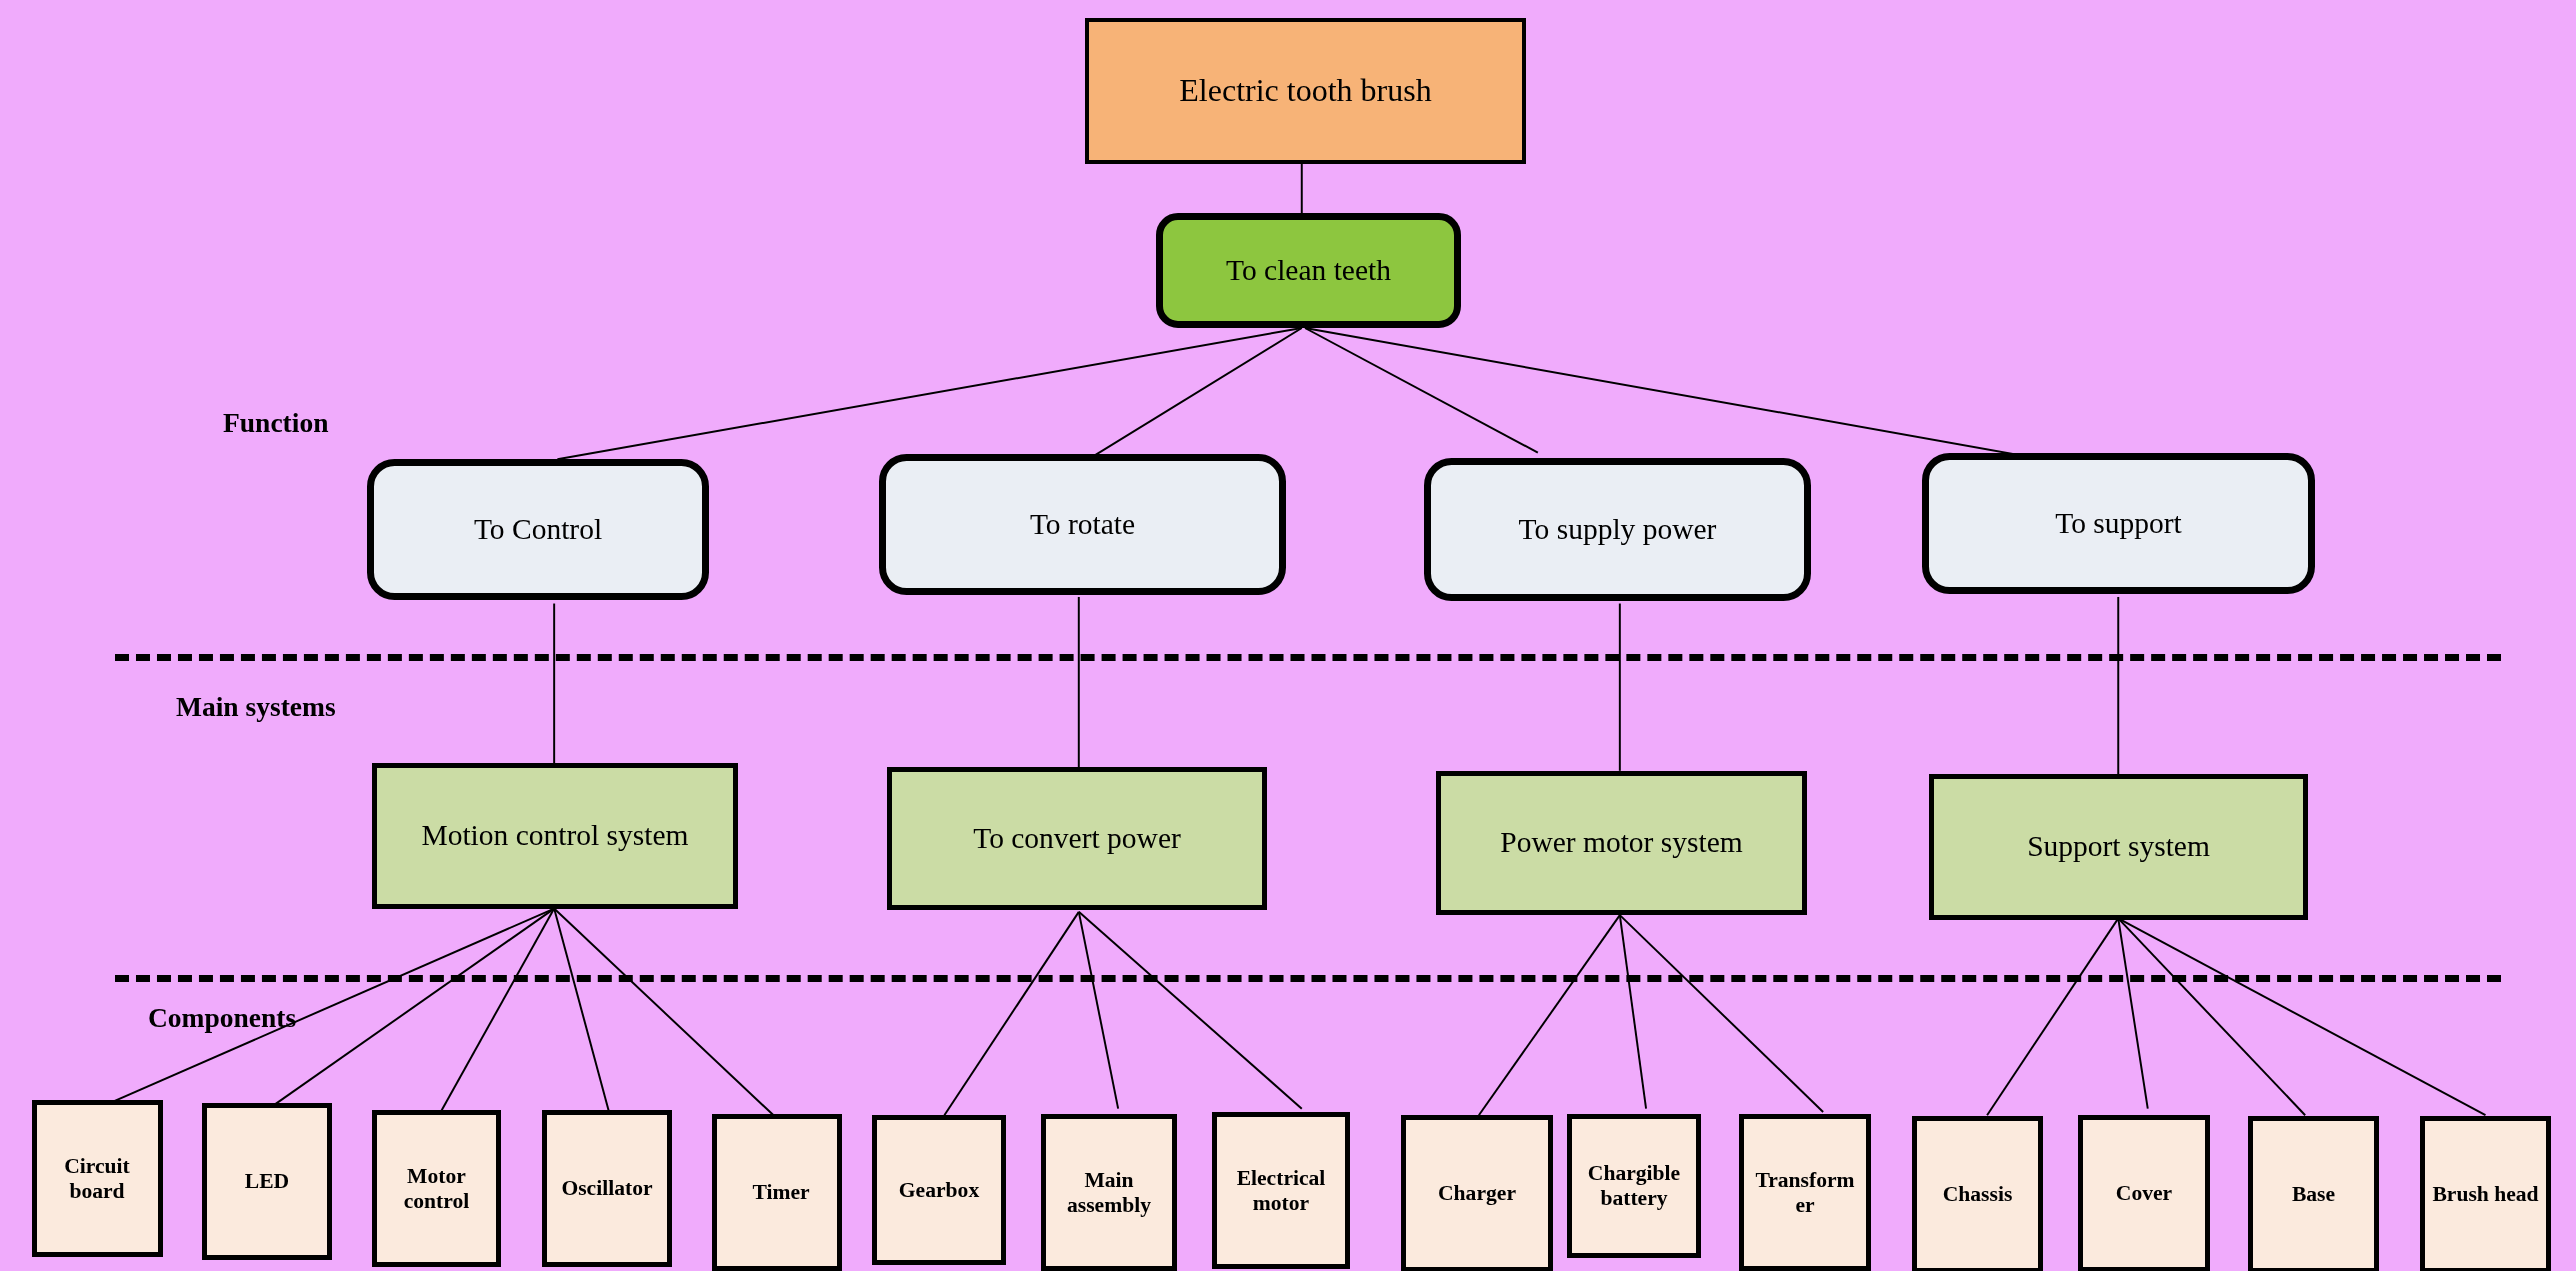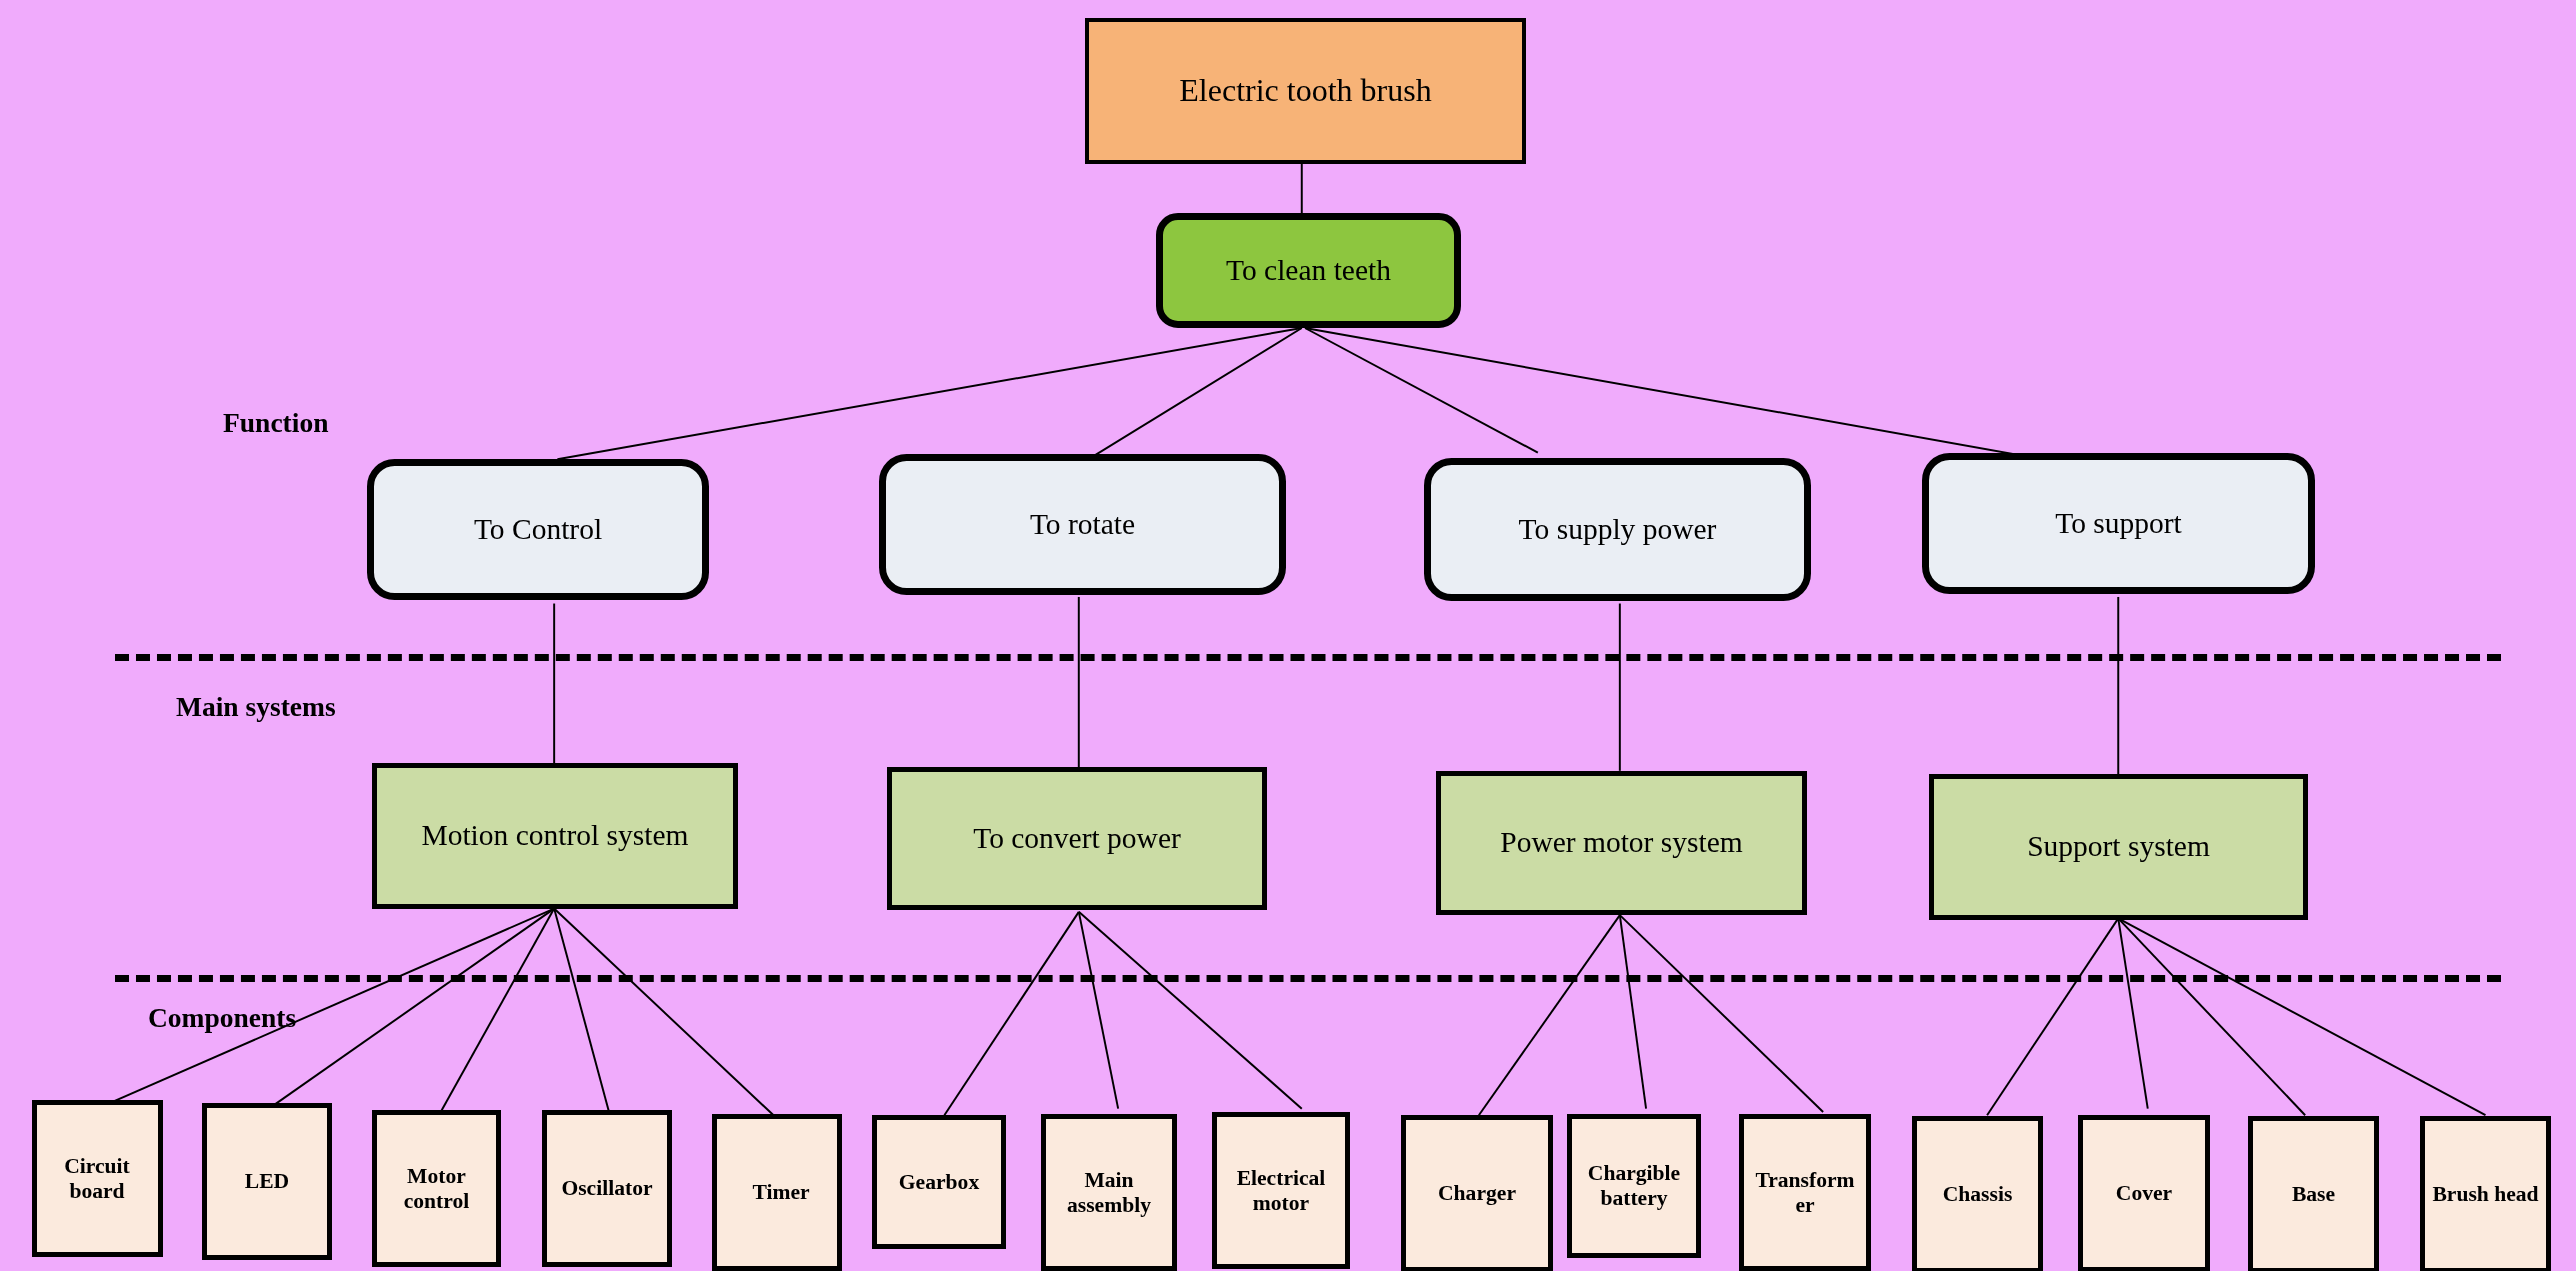--- a/index.html
+++ b/index.html
@@ -167,21 +167,21 @@
   </div>
   <div class="node node-component" style="left:372px; top:1110px; width:129px; height:157px;">
     <span>Motor control</span>
   </div>
   <div class="node node-component" style="left:542px; top:1110px; width:130px; height:157px;">
     <span>Oscillator</span>
   </div>
   <div class="node node-component" style="left:712px; top:1114px; width:130px; height:157px;padding-left:12px;">
     <span>Timer</span>
   </div>
-  <div class="node node-component" style="left:872px; top:1115px; width:134px; height:134px;">
+  <div class="node node-component" style="left:872px; top:1115px; width:134px; height:150px;">
     <span>Gearbox</span>
   </div>
   <div class="node node-component" style="left:1041px; top:1114px; width:136px; height:157px;">
     <span>Main assembly</span>
   </div>
   <div class="node node-component" style="left:1212px; top:1112px; width:138px; height:157px;">
     <span>Electrical motor</span>
   </div>
   <div class="node node-component" style="left:1401px; top:1115px; width:152px; height:157px;">
     <span>Charger</span>

